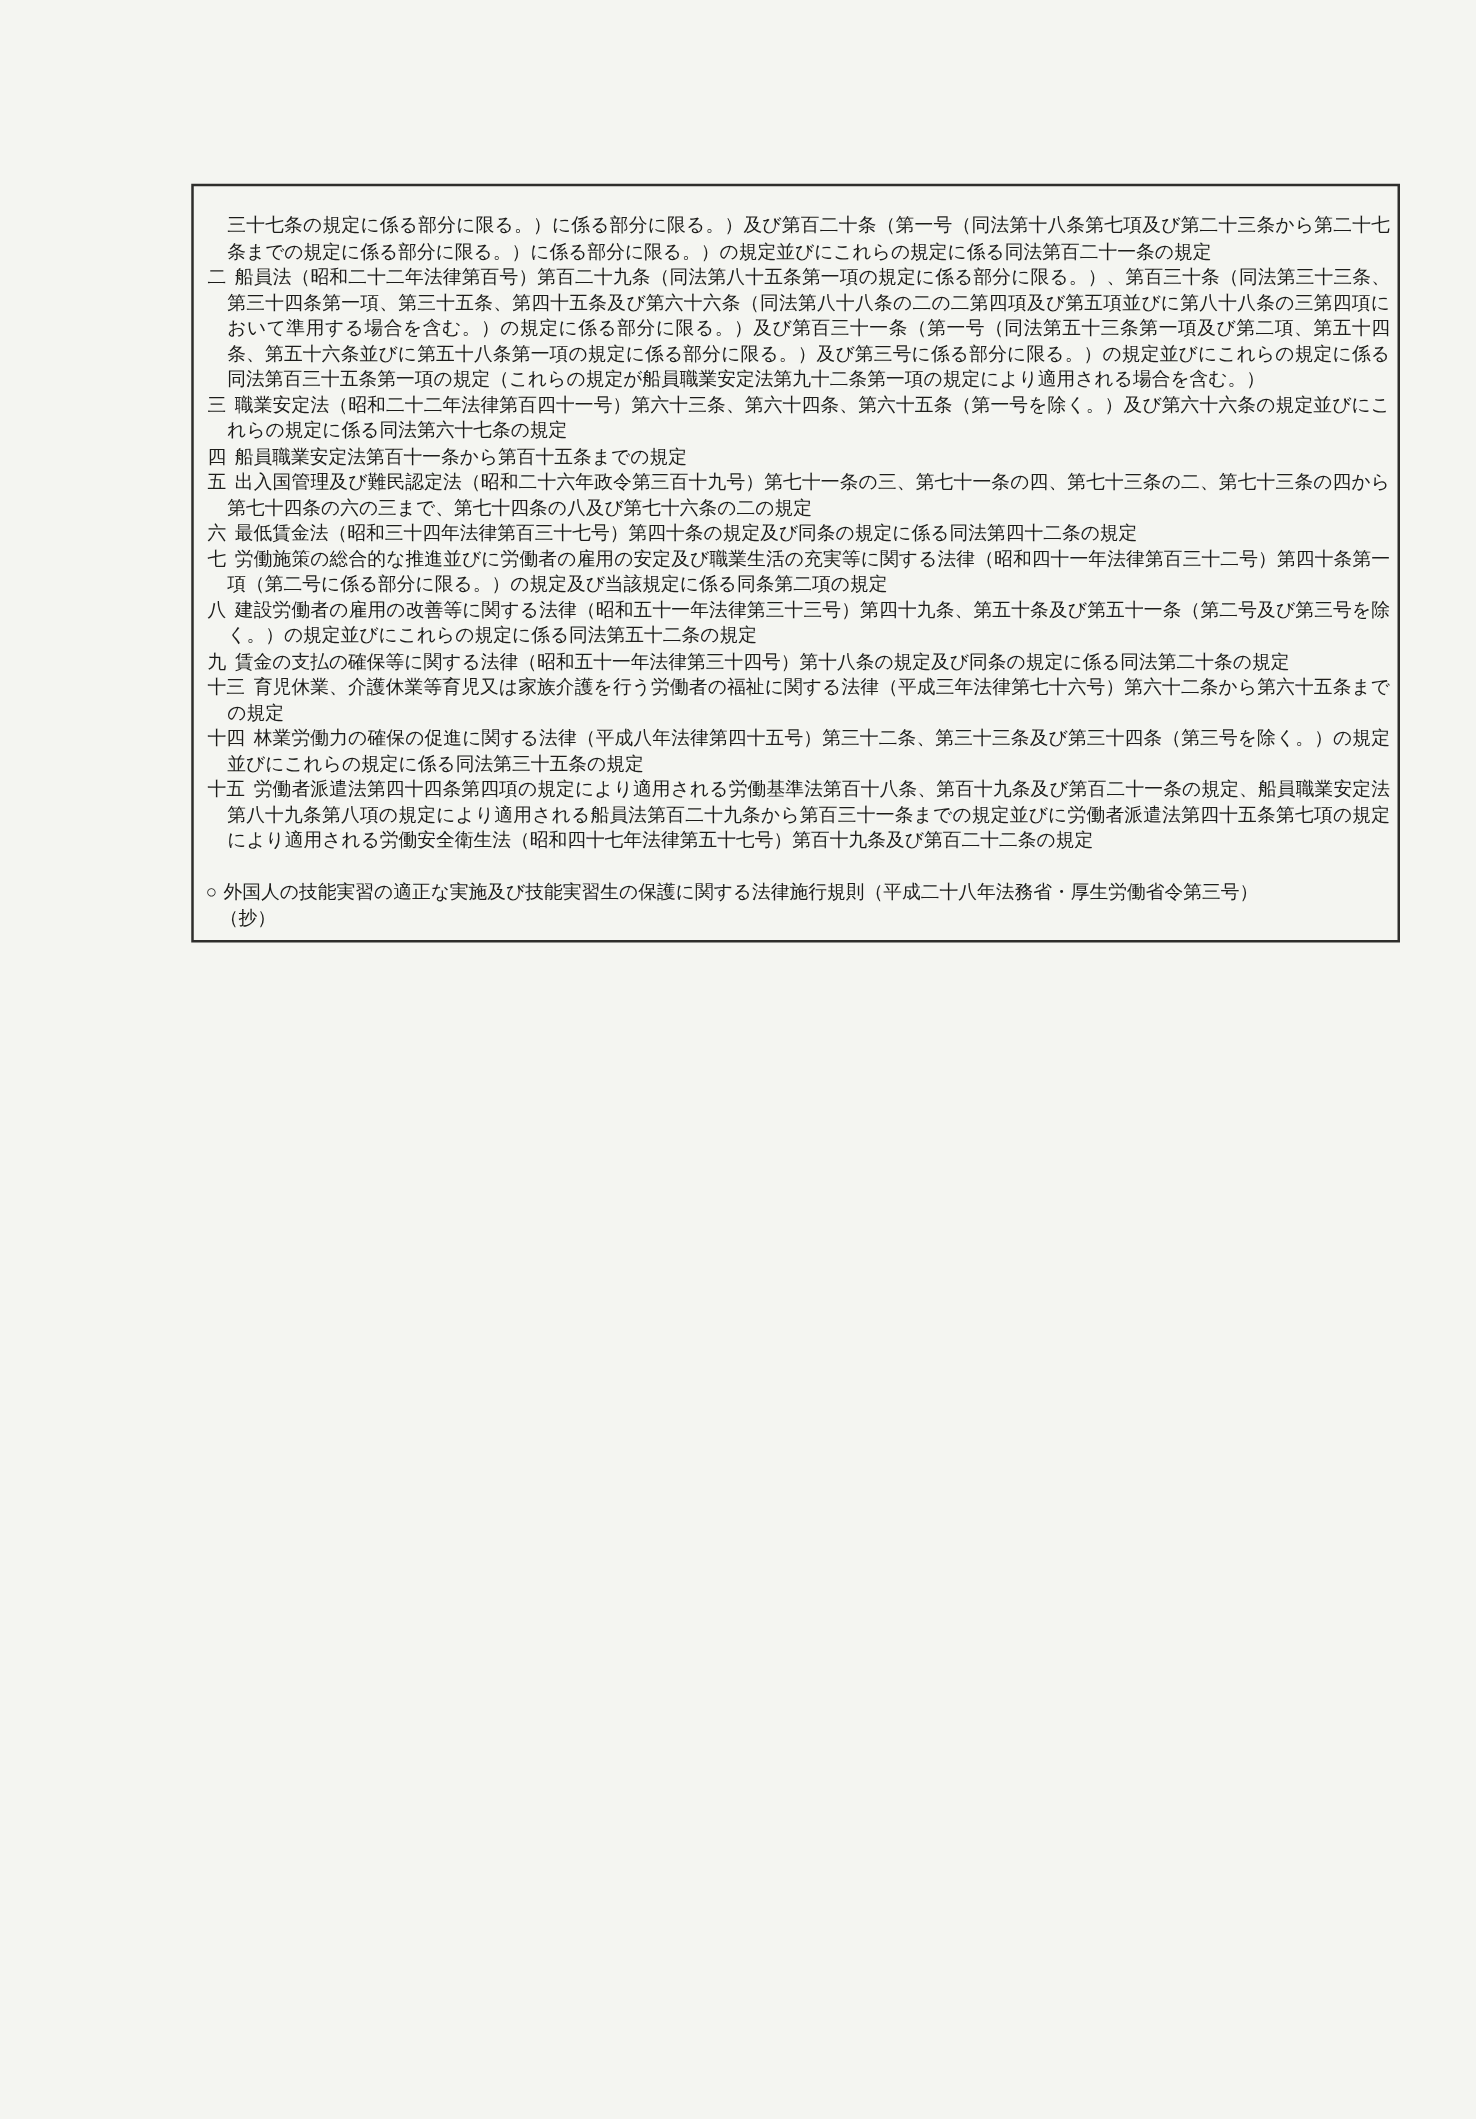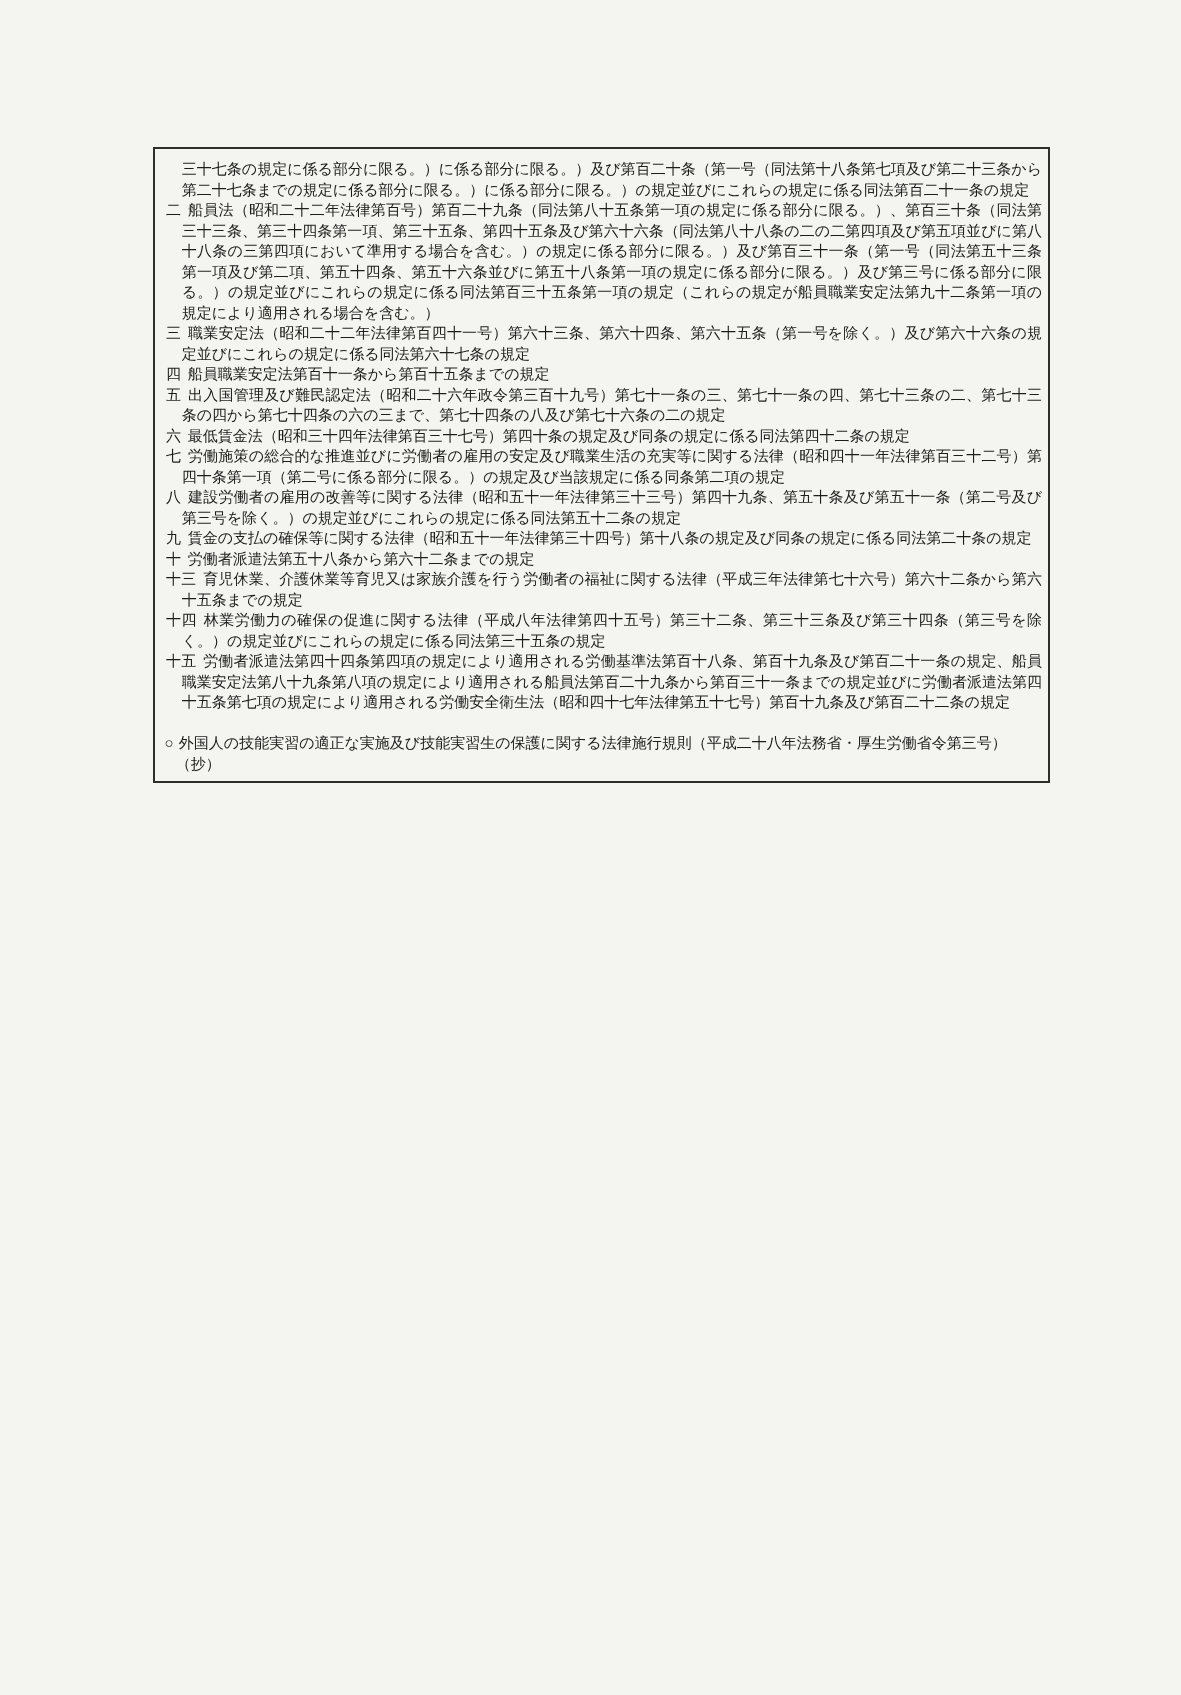--- a/index.html
+++ b/index.html
@@ -10,24 +10,24 @@
     width: 1181px;
     height: 1695px;
     position: relative;
     background: #f4f5f1;
     font-family: "Liberation Serif", "DejaVu Serif", serif;
   }
   .doc-box {
     position: absolute;
     left: 153px;
     top: 147px;
-    width: 897px;
+    width: 967px;
     box-sizing: border-box;
     border: 2px solid #2e2e2c;
-    padding: 10px 6px 7px 5px;
+    padding: 22px 6px 7px 5px;
     background: #f4f5f1;
     color: #1c1c1a;
     font-size: 15px;
     line-height: 20.5px;
     text-align: justify;
   }
   .doc-box p {
     margin: 0;
   }
   
@@ -81,21 +81,20 @@
   <p class="item"><span class="no">五</span><span class="txt">出入国管理及び難民認定法（昭和二十六年政令第三百十九号）第七十一条の三、第七十一条の四、第七十三条の二、第七十三条の四から第七十四条の六の三まで、第七十四条の八及び第七十六条の二の規定</span></p>
 
   <p class="item"><span class="no">六</span><span class="txt">最低賃金法（昭和三十四年法律第百三十七号）第四十条の規定及び同条の規定に係る同法第四十二条の規定</span></p>
 
   <p class="item"><span class="no">七</span><span class="txt">労働施策の総合的な推進並びに労働者の雇用の安定及び職業生活の充実等に関する法律（昭和四十一年法律第百三十二号）第四十条第一項（第二号に係る部分に限る。）の規定及び当該規定に係る同条第二項の規定</span></p>
 
   <p class="item"><span class="no">八</span><span class="txt">建設労働者の雇用の改善等に関する法律（昭和五十一年法律第三十三号）第四十九条、第五十条及び第五十一条（第二号及び第三号を除く。）の規定並びにこれらの規定に係る同法第五十二条の規定</span></p>
 
   <p class="item"><span class="no">九</span><span class="txt">賃金の支払の確保等に関する法律（昭和五十一年法律第三十四号）第十八条の規定及び同条の規定に係る同法第二十条の規定</span></p>
 
-  <p class="item"><span class="no">十</span><span class="txt">労働者派遣法第五十八条から第六十二条までの規定</span></p>
 
 
 
   <p class="item"><span class="no">十三</span><span class="txt">育児休業、介護休業等育児又は家族介護を行う労働者の福祉に関する法律（平成三年法律第七十六号）第六十二条から第六十五条までの規定</span></p>
 
   <p class="item"><span class="no">十四</span><span class="txt">林業労働力の確保の促進に関する法律（平成八年法律第四十五号）第三十二条、第三十三条及び第三十四条（第三号を除く。）の規定並びにこれらの規定に係る同法第三十五条の規定</span></p>
 
   <p class="item"><span class="no">十五</span><span class="txt">労働者派遣法第四十四条第四項の規定により適用される労働基準法第百十八条、第百十九条及び第百二十一条の規定、船員職業安定法第八十九条第八項の規定により適用される船員法第百二十九条から第百三十一条までの規定並びに労働者派遣法第四十五条第七項の規定により適用される労働安全衛生法（昭和四十七年法律第五十七号）第百十九条及び第百二十二条の規定</span></p>
 </div>
 

